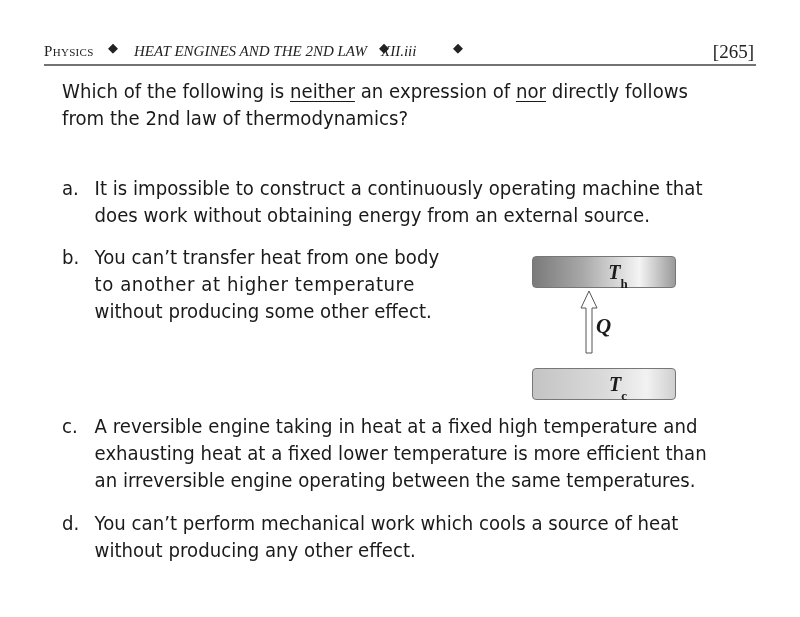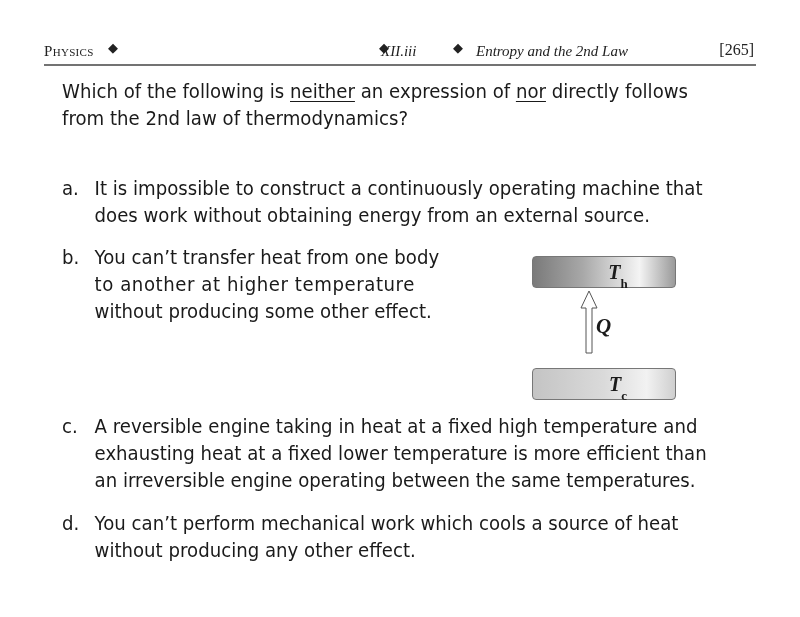--- a/index.html
+++ b/index.html
@@ -2,21 +2,21 @@
 <html><head>
 <meta charset="utf-8">
 <style>
   html, body { margin:0; padding:0; background:#ffffff; }
   body { width:800px; height:617px; position:relative; overflow:hidden; color:#1a1a1a; }
   .header { position:absolute; left:44px; top:40px; width:712px; height:24px; border-bottom:2px solid #737373;
             font-family:Liberation Serif, serif; font-size:15px; color:#222; }
   .header .h-item { position:absolute; top:3px; font-style:italic; white-space:nowrap; }
   .header .subject { font-style:normal; font-variant:small-caps; letter-spacing:0.3px; }
   .header .bullet { position:absolute; top:0px; font-size:13px; font-style:normal; }
-  .header .page { position:absolute; right:2px; top:1px; font-style:normal; font-size:16px; }
+  .header .page { position:absolute; right:2px; top:1px; font-style:normal; font-size:19px; }
   .q { position:absolute; font-family:"DejaVu Sans", sans-serif; font-size:19.5px; line-height:27px; color:#1a1a1a; transform:scaleX(0.93); transform-origin:left top; }
   .stem { left:62px; top:78px; width:740px; }
   .u { text-decoration:underline; text-underline-offset:3px; }
   .opt { position:absolute; font-family:"DejaVu Sans", sans-serif; font-size:19.5px; line-height:27px; color:#1a1a1a; transform:scaleX(0.93); transform-origin:left top; }
   .opt .letter { position:absolute; left:0; top:0; }
   .opt .text { position:absolute; left:35px; top:0; }
   .diagram { position:absolute; left:532px; top:256px; width:116px; height:136px; }
   .res { position:absolute; left:0; width:114px; height:30px; border:1px solid #777; border-radius:4px;
          font-family:"Liberation Serif", serif; font-weight:bold; font-style:italic; font-size:20px; text-align:center; line-height:30px;padding-left:28px; }
   .hot { top:0; background:linear-gradient(90deg,#7a7a7a 0%,#a8a8a8 35%,#cfcfcf 55%,#f4f4f4 75%,#9a9a9a 100%); }
@@ -24,24 +24,24 @@
   .res sub { font-size:13px; font-style:normal; position:relative; top:4px; }
   .arrow { position:absolute; left:47px; top:34px; width:20px; height:64px; }
   .qlabel { position:absolute; left:64px; top:58px; font-family:"Liberation Serif", serif; font-weight:bold; font-style:italic; font-size:21px; }
 </style>
 </head>
 <body>
 
 <div class="header">
   <span class="h-item subject" style="left:0;">Physics</span>
   <span class="bullet" style="left:64px;">◆</span>
+  <span class="h-item" style="left:90px;">HEAT ENGINES AND THE 2ND LAW</span>
   <span class="bullet" style="left:335px;">◆</span>
   <span class="h-item" style="left:337px;">XII.iii</span>
   <span class="bullet" style="left:409px;">◆</span>
-  <span class="h-item" style="left:432px;">Entropy and the 2nd Law</span>
   <span class="page">[265]</span>
 </div>
 
 <div class="q stem">
   <div><span>Which of the following is </span><span class="u">neither</span><span> an expression of </span><span class="u">nor</span><span> directly follows</span></div>
   <div>from the 2nd law of thermodynamics?</div>
 </div>
 
 <div class="opt" style="left:62px; top:175px; width:760px; height:56px;">
   <span class="letter">a.</span>

